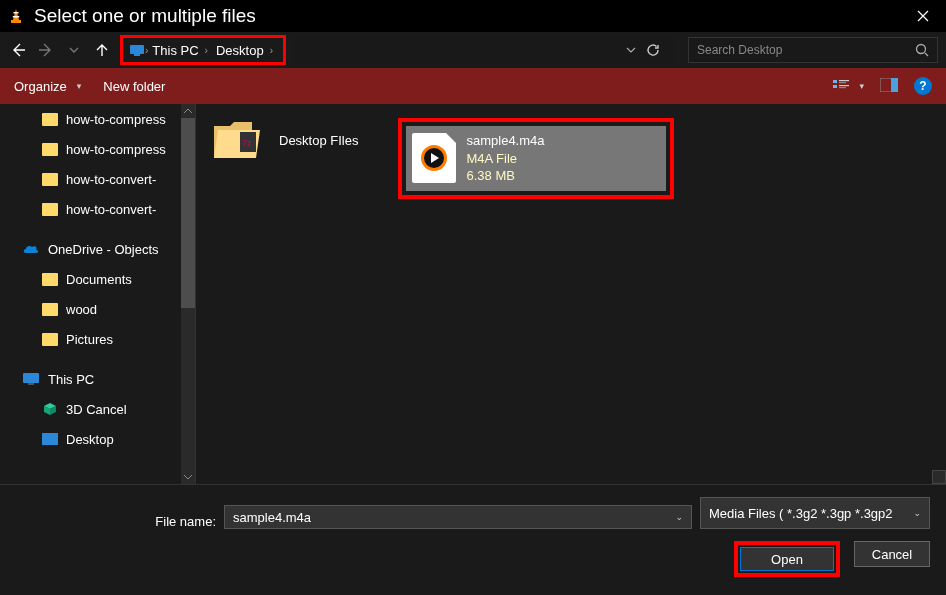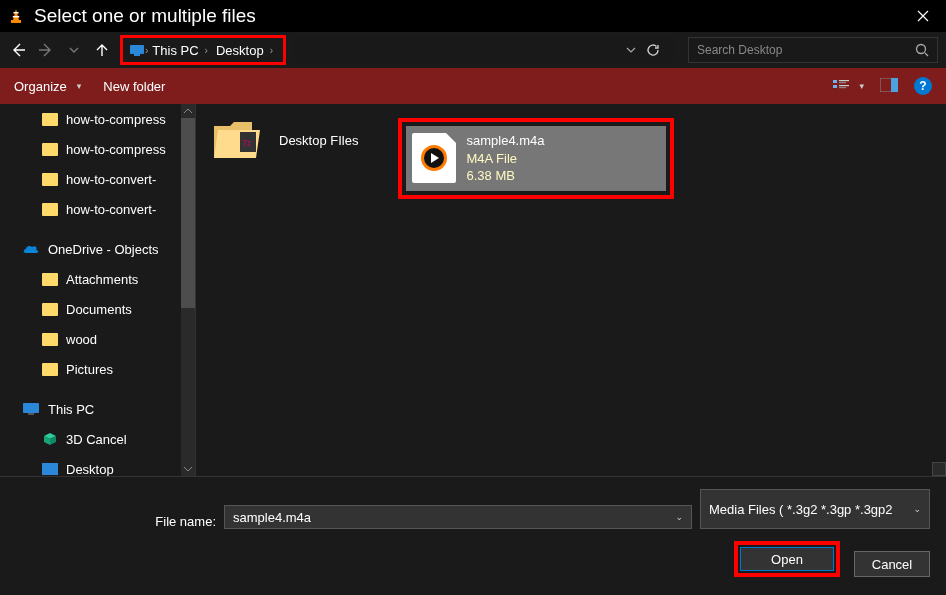--- a/index.html
+++ b/index.html
@@ -275,35 +275,34 @@
   background: #333;
   border: 1px solid #555;
   color: #fff;
   padding: 0 8px;
   display: flex;
   align-items: center;
   justify-content: space-between;
 }
 .filter-box {
   width: 230px;
-  height: 40px;
+  height: 32px;
   background: #333;
   border: 1px solid #555;
   padding: 0 8px;
   display: flex;
   align-items: center;
   justify-content: space-between;
   white-space: nowrap;
   overflow: hidden;
 }
 .btn-row {
   display: flex;
   justify-content: flex-end;
   gap: 14px;
-  align-items: flex-end;
 }
 .btn {
   width: 76px;
   height: 26px;
   background: #333;
   border: 1px solid #666;
   color: #fff;
   display: flex;
   align-items: center;
   justify-content: center;
@@ -456,24 +455,20 @@
           <div class="folder-icon"></div>
           <span>how-to-convert-</span>
         </div>
 
       <div class="side-item top-level">
         <svg width="18" height="12" viewBox="0 0 18 12" class="onedrive-icon">
             <path d="M4 10 C1 10 1 6 4 6 C4 3 8 2 10 4 C13 2 16 5 14 7 C17 7 17 10 14 10 Z" fill="#0a84d8"></path>
           </svg>
         <span>OneDrive - Objects</span>
       </div>
-      <div class="side-item sub">
-          <div class="folder-icon"></div>
-          <span>Attachments</span>
-        </div>
       <div class="side-item sub">
           <div class="folder-icon"></div>
           <span>Documents</span>
         </div>
       <div class="side-item sub">
           <div class="folder-icon"></div>
           <span>wood</span>
         </div>
       <div class="side-item sub">
           <div class="folder-icon"></div>

